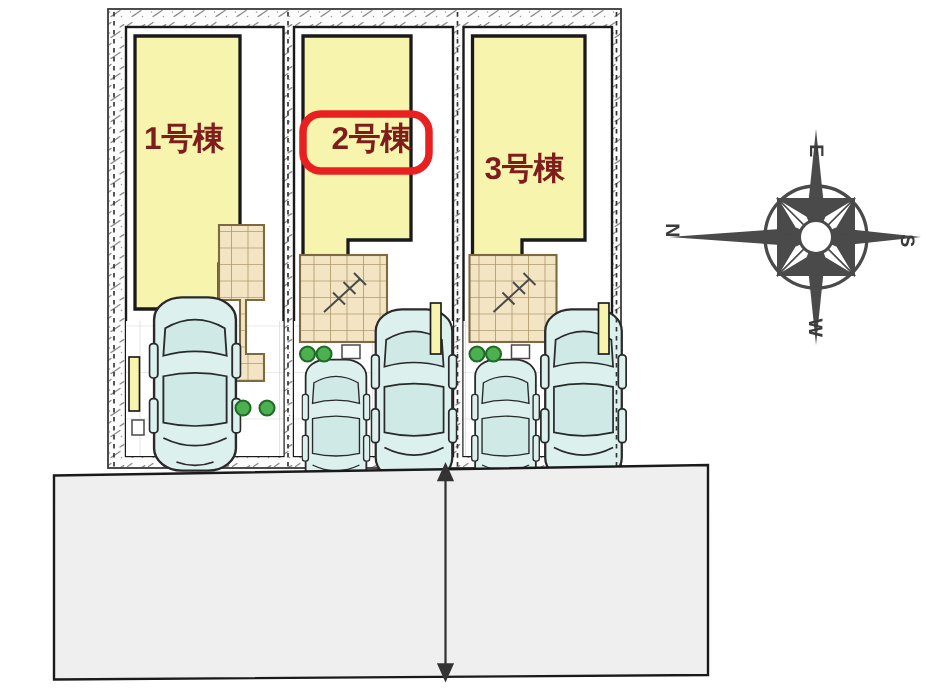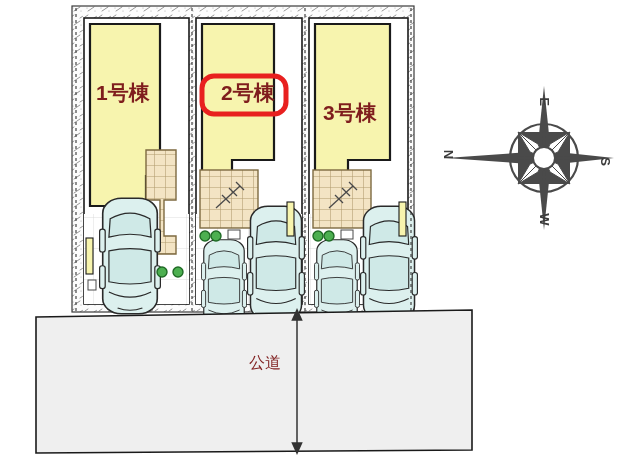--- a/index.html
+++ b/index.html
@@ -187,21 +187,20 @@
 
     <rect x="202" y="76" width="84" height="38" rx="12" ry="12" fill="none" stroke="#e8201f" stroke-width="5"></rect>
   </svg>
 
   <div class="lbl plot-label" style="left:96px; top:82px;">1号棟</div>
 
   <div class="lbl plot-label" style="left:221px; top:82px;">2号棟</div>
 
   <div class="lbl plot-label" style="left:323px; top:82px;margin-top:20px;">3号棟</div>
 
-  <div class="lbl road-label" style="left:230px; top:352px; width:70px;">公道</div>
 
 
   <div style="position:absolute; left:540px; top:92px;">
     <span class="compass-letter rot-cw" style="position:relative; display:inline-block;">E</span>
   </div>
 
   <div style="position:absolute; left:444px; top:145px;">
     <span class="compass-letter rot-cw" style="position:relative; display:inline-block;">N</span>
   </div>
 

